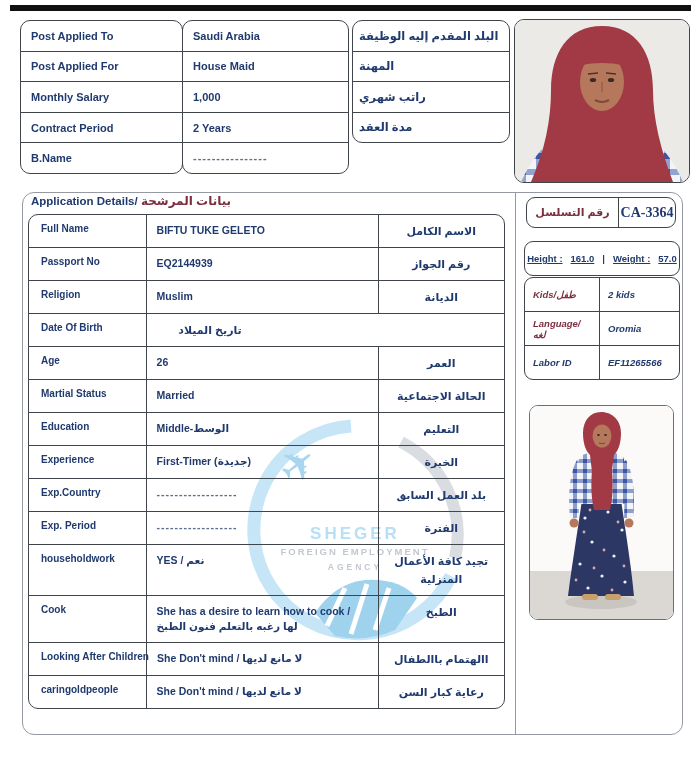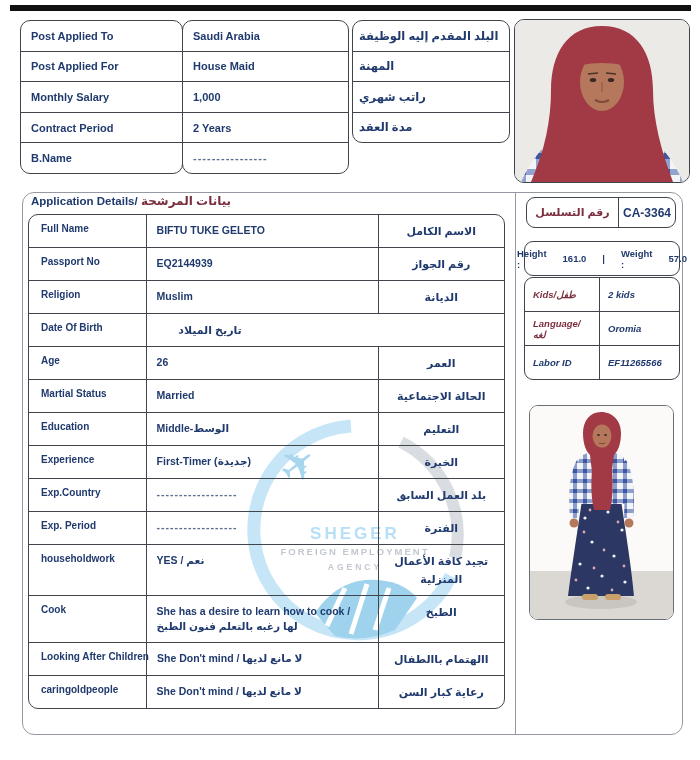--- a/index.html
+++ b/index.html
@@ -50,25 +50,25 @@
   .dlabel{width:117px;font-size:10px;white-space:nowrap;padding-left:12px;}
   .dvalue{width:233px;border-left:1px solid var(--border_dark);font-size:10.5px;line-height:1.5;}
   .darabic{width:127px;border-left:1px solid var(--border_dark);font-size:11px;line-height:1.55;
            justify-content:center;text-align:center;}
 
   
   .serial-box{left:526px;top:197px;width:150px;height:31px;border:1.4px solid var(--border_dark);
               border-radius:9px;overflow:hidden;display:flex;z-index:2;}
   .serial-cell{display:flex;align-items:center;justify-content:center;box-sizing:border-box;}
   .serial-ar{width:91px;color:var(--maroon);font-size:11px;}
-  .serial-val{flex:1;border-left:1px solid var(--border_dark);font-size:12px;}
+  .serial-val{flex:1;border-left:1px solid var(--border_dark);font-size:14px;font-family:Liberation Serif, serif;}
 
   .measure-box{left:524px;top:241px;width:156px;height:35px;border:1.4px solid var(--border_dark);
-               border-radius:9px;display:flex;align-items:center;justify-content:center;gap:16px;
-               font-size:9.5px;z-index:2;}
+               border-radius:9px;display:flex;align-items:center;justify-content:center;gap:8px;
+               font-size:9.5px;z-index:2;text-decoration:underline;}
 
   .info-box{left:524px;top:277px;width:156px;border:1.4px solid var(--border_dark);border-radius:9px;
             overflow:hidden;display:flex;flex-direction:column;z-index:2;font-style:italic;}
   .irow{display:flex;height:33px;border-bottom:1px solid var(--border_dark);}
   .irow:last-child{border-bottom:none;}
   .icell{display:flex;align-items:center;box-sizing:border-box;font-size:9.5px;padding:0 8px;}
   .ilabel{width:74px;color:var(--maroon);}
   .ivalue{flex:1;border-left:1px solid var(--border_dark);}
   div.irow:nth-of-type(3) .ilabel{color:var(--navy);}
 

